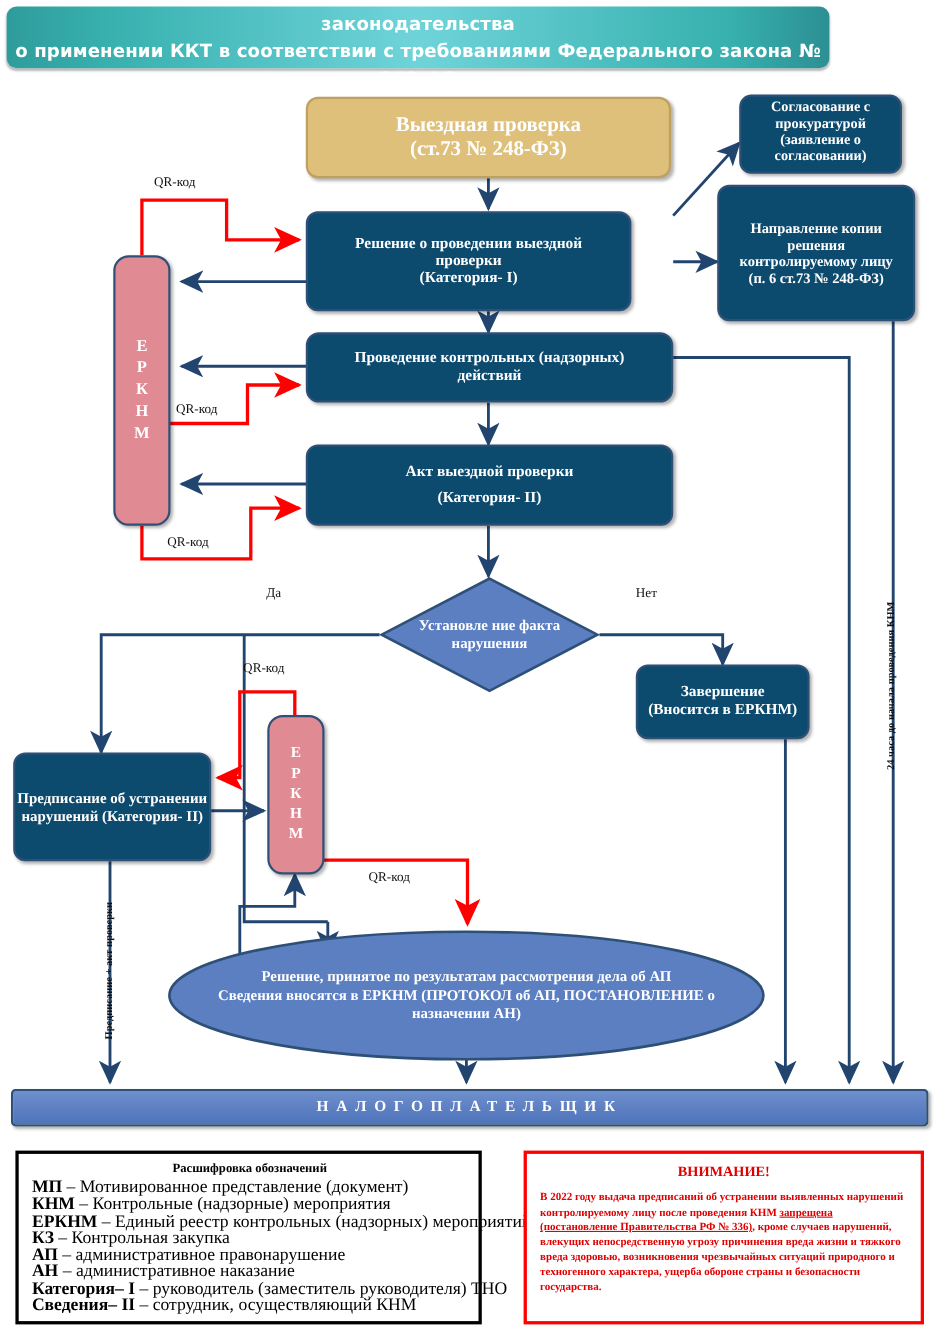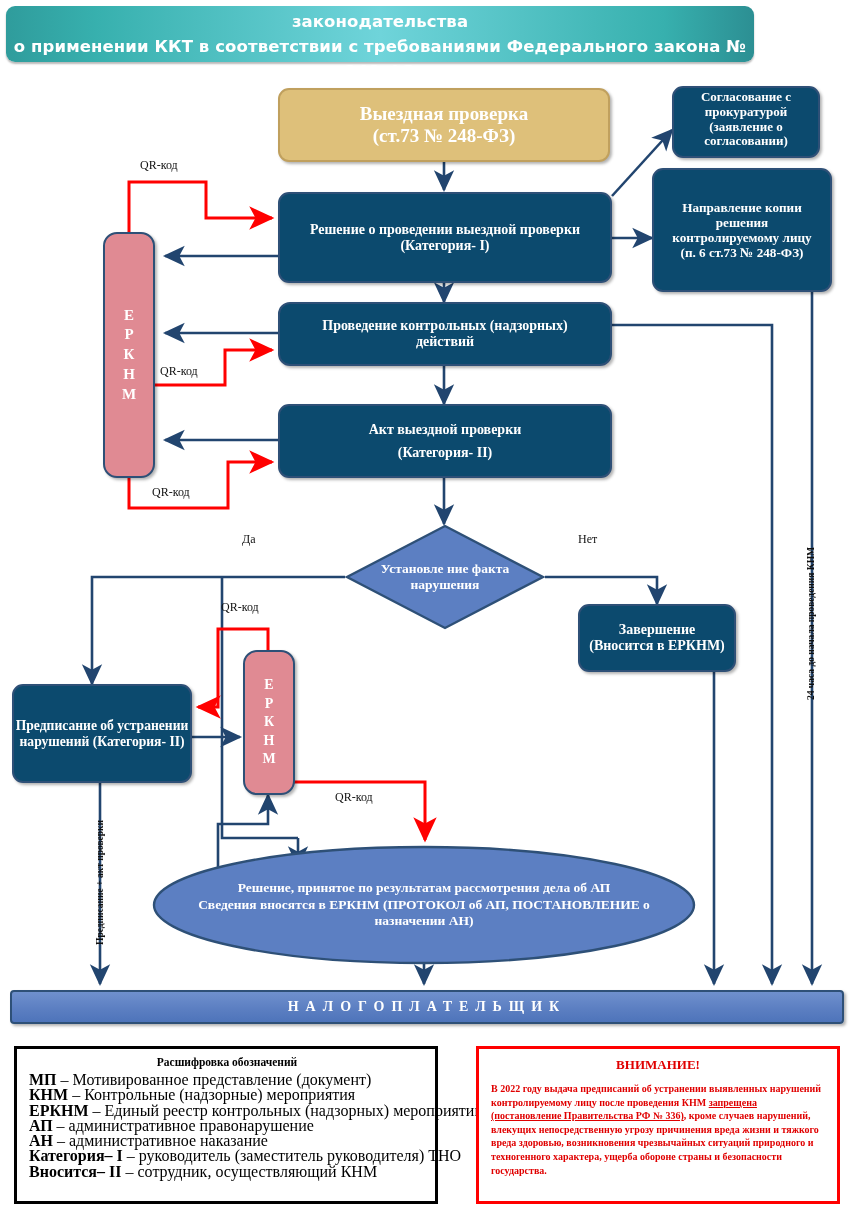--- a/index.html
+++ b/index.html
@@ -176,21 +176,21 @@
 
       <path d="M294,782 L425,782 L425,840" marker-end="url(#red)"></path>
     </g>
   </svg>
 
   <div class="node tan" style="left:278px;top:88px;width:332px;height:74px;font-size:19px;">
     <span style="white-space:pre-line;">Выездная проверка
 (ст.73 № 248-ФЗ)</span>
   </div>
 
-  <div class="node blue" style="left:278px;top:192px;width:334px;height:91px;font-size:14px;padding:0 12px;">
+  <div class="node blue" style="left:278px;top:192px;width:296px;height:91px;font-size:14px;padding:0 12px;">
     <span style="white-space:pre-line;">Решение о проведении выездной проверки
 (Категория- I)</span>
   </div>
 
   <div class="node blue" style="left:672px;top:86px;width:148px;height:72px;font-size:13px;padding:0 6px;overflow:visible;align-items:flex-start;padding-top:2px;">
     <span style="display:block;">Согласование с прокуратурой (заявление о согласовании)</span>
   </div>
 
   <div class="node blue" style="left:652px;top:168px;width:180px;height:124px;font-size:13.2px;padding:0 7px;">
     <span style="white-space:pre-line;">Направление копии решения контролируемому лицу
@@ -259,24 +259,25 @@
   <span class="lbl" style="left:578px;top:532px;">Нет</span>
 
   <span class="vlbl" style="left:95px;top:945px;transform:rotate(-90deg);">Предписание + акт проверки</span>
   <span class="vlbl" style="left:806px;top:700px;transform:rotate(-90deg);">24 часа до начала проведения КНМ</span>
 
   <div class="legend">
     <div class="legend-title">Расшифровка обозначений</div>
     <div class="legend-line"><b>МП</b><span> – Мотивированное представление (документ)</span></div>
     <div class="legend-line"><b>КНМ</b><span> – Контрольные (надзорные) мероприятия</span></div>
     <div class="legend-line"><b>ЕРКНМ</b><span> – Единый реестр контрольных (надзорных) мероприятий</span></div>
+    <div class="legend-line"><b>КЗ</b><span> – Контрольная закупка</span></div>
     <div class="legend-line"><b>АП</b><span> – административное правонарушение</span></div>
     <div class="legend-line"><b>АН</b><span> – административное наказание</span></div>
     <div class="legend-line"><b>Категория– I</b><span> – руководитель (заместитель руководителя) ТНО</span></div>
-    <div class="legend-line"><b>Вносится– II</b><span> – сотрудник, осуществляющий КНМ</span></div>
+    <div class="legend-line"><b>Сведения– II</b><span> – сотрудник, осуществляющий КНМ</span></div>
   </div>
 
   <div class="warn">
     <div class="warn-title">ВНИМАНИЕ!</div>
     <div class="warn-body"><span>В 2022 году выдача предписаний об устранении выявленных нарушений контролируемому лицу после проведения КНМ </span><u>запрещена (постановление Правительства РФ № 336)</u><span>, кроме случаев нарушений, влекущих непосредственную угрозу причинения вреда жизни и тяжкого вреда здоровью, возникновения чрезвычайных ситуаций природного и техногенного характера, ущерба обороне страны и безопасности государства.</span></div>
   </div>
 
 </div>
 
 </body></html>

